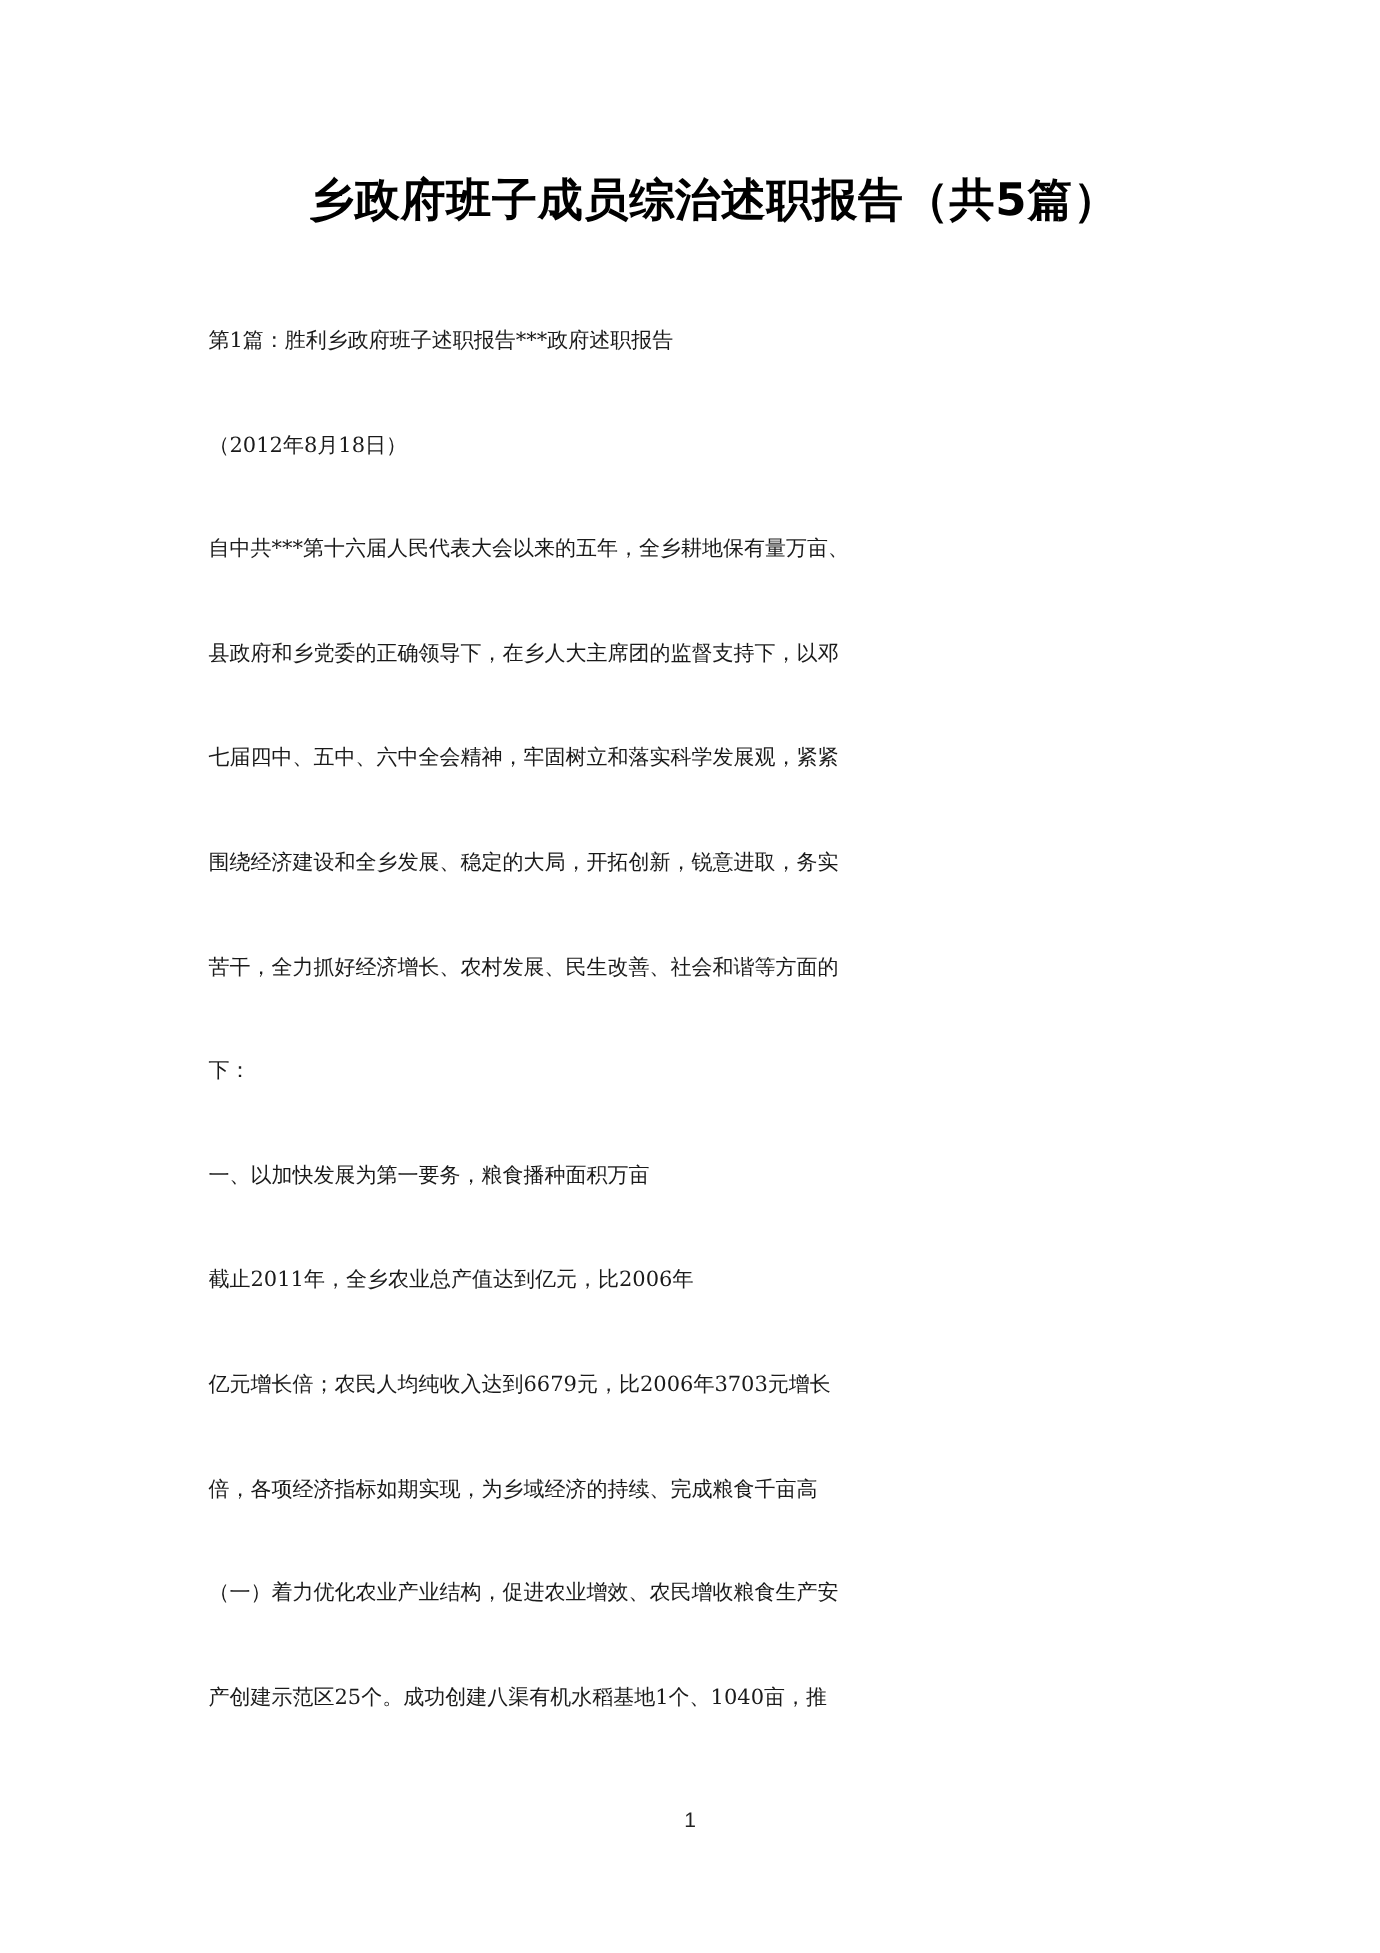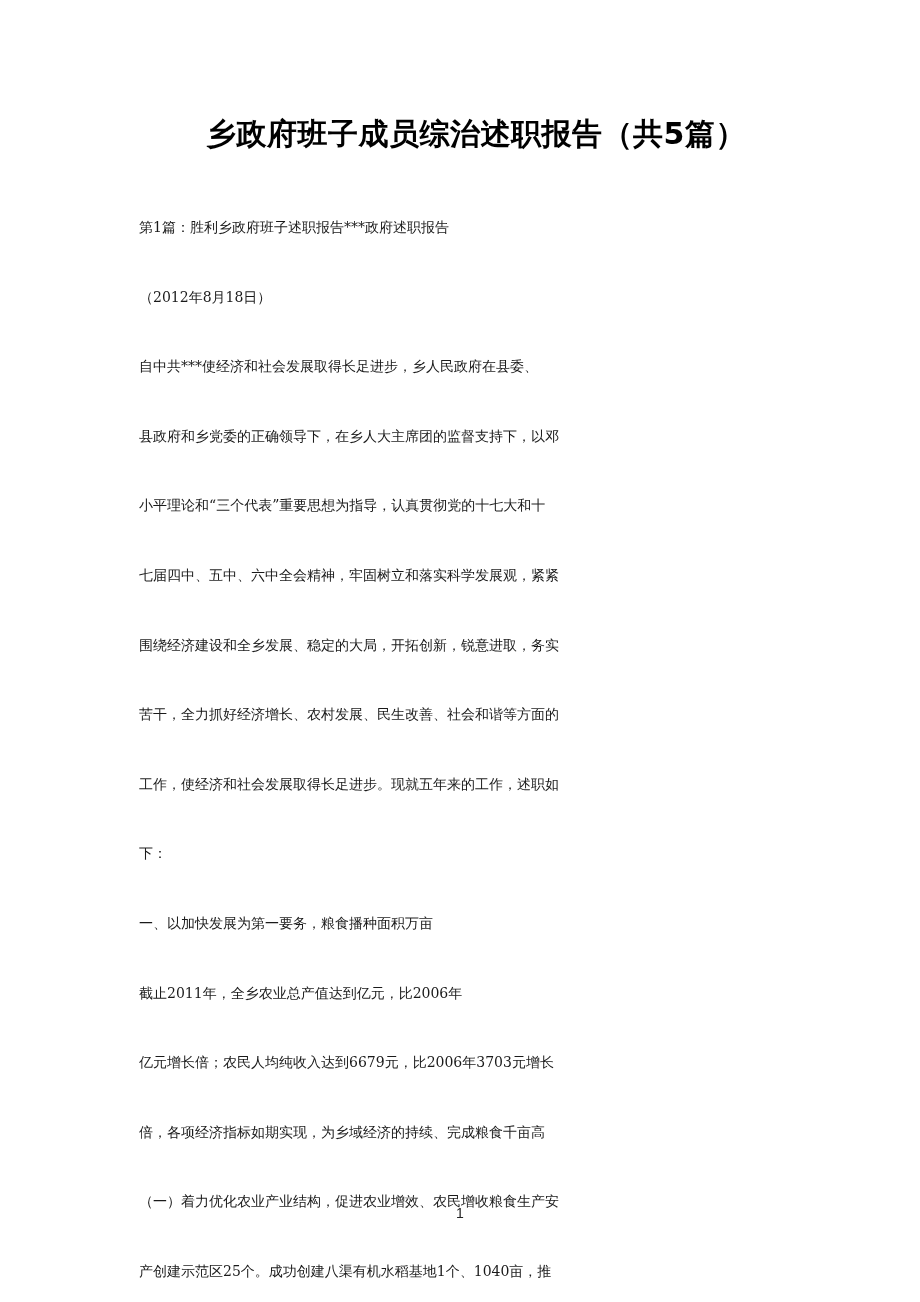--- a/index.html
+++ b/index.html
@@ -63,27 +63,25 @@
 </head>
 <body>
 
 <div class="page">
 
   <div class="title">乡政府班子成员综治述职报告（共5篇）</div>
 
   <div class="body-text">
     <div class="line">第1篇：胜利乡政府班子述职报告***政府述职报告</div>
     <div class="line">（2012年8月18日）</div>
-    <div class="line">自中共***使经济和社会发展取得长足进步，乡人民政府在县委、</div>
+    <div class="line">自中共***第十六届人民代表大会以来的五年，全乡耕地保有量万亩、</div>
     <div class="line">县政府和乡党委的正确领导下，在乡人大主席团的监督支持下，以邓</div>
-    <div class="line">小平理论和“三个代表”重要思想为指导，认真贯彻党的十七大和十</div>
     <div class="line">七届四中、五中、六中全会精神，牢固树立和落实科学发展观，紧紧</div>
     <div class="line">围绕经济建设和全乡发展、稳定的大局，开拓创新，锐意进取，务实</div>
     <div class="line">苦干，全力抓好经济增长、农村发展、民生改善、社会和谐等方面的</div>
-    <div class="line">工作，使经济和社会发展取得长足进步。现就五年来的工作，述职如</div>
     <div class="line">下：</div>
     <div class="line">一、以加快发展为第一要务，粮食播种面积万亩</div>
     <div class="line">截止2011年，全乡农业总产值达到亿元，比2006年</div>
     <div class="line">亿元增长倍；农民人均纯收入达到6679元，比2006年3703元增长</div>
     <div class="line">倍，各项经济指标如期实现，为乡域经济的持续、完成粮食千亩高</div>
     <div class="line">（一）着力优化农业产业结构，促进农业增效、农民增收粮食生产安</div>
     <div class="line">产创建示范区25个。成功创建八渠有机水稻基地1个、1040亩，推</div>
   </div>
 
   <div class="page-number">1</div>

